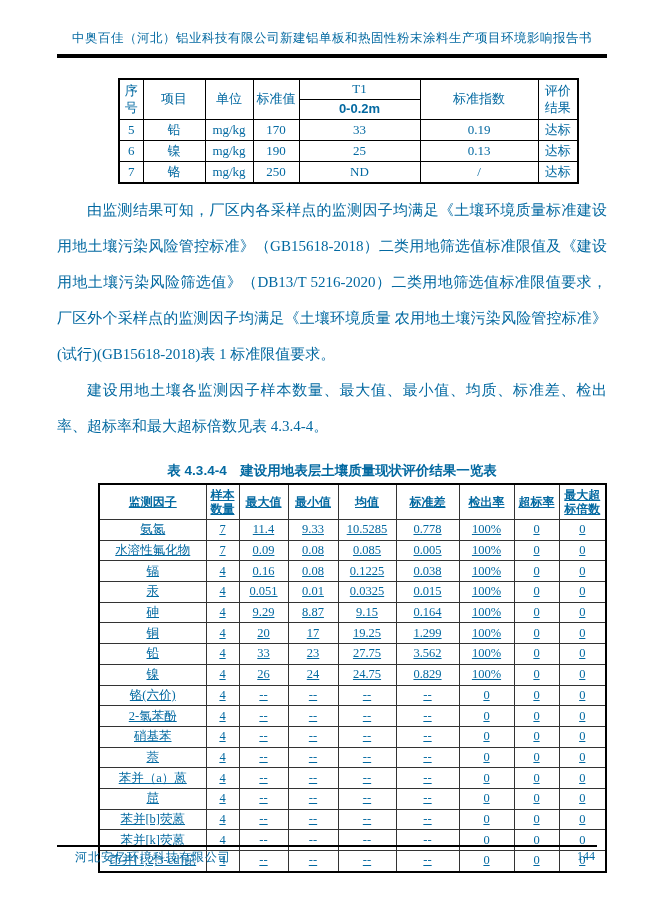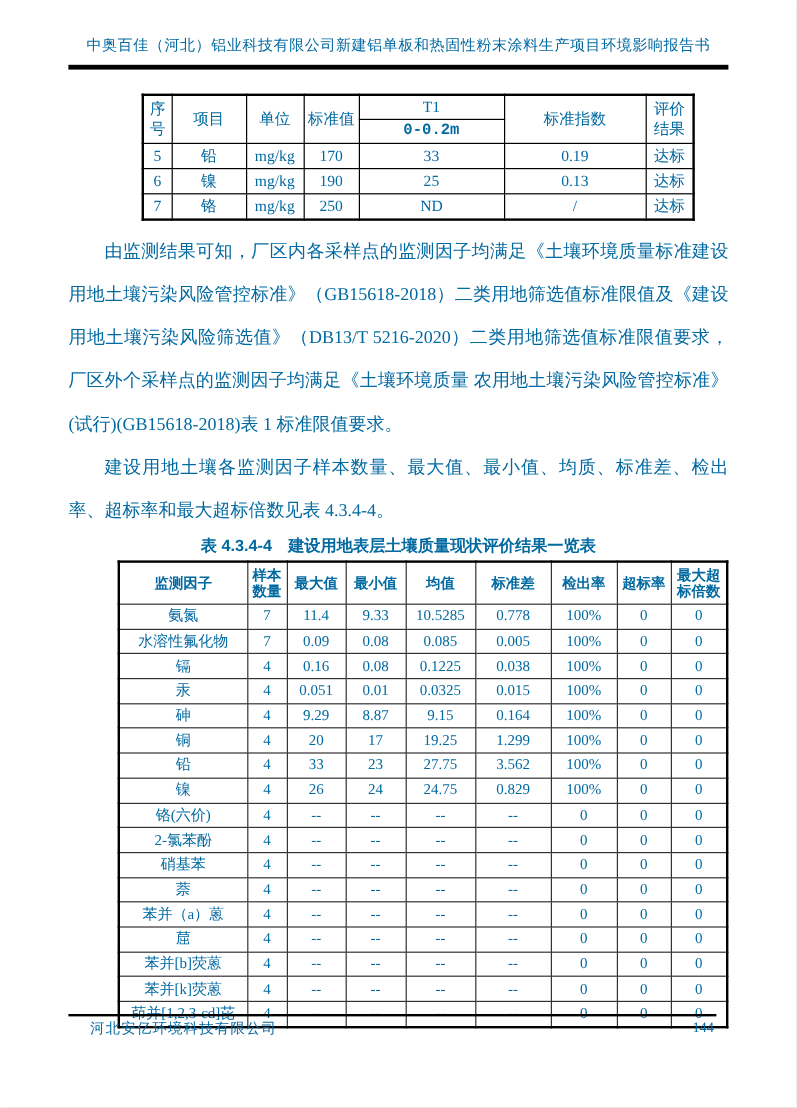--- a/index.html
+++ b/index.html
@@ -10,28 +10,28 @@
   }
   .content{margin:0 57px;}
   .doc-header{margin-top:30px;text-align:center;font-size:12.5px;letter-spacing:.5px;white-space:nowrap;}
   .header-rule{margin-top:7px;height:4px;background:#000;}
   
   table{border-collapse:collapse;table-layout:fixed;}
   .t1{width:459px;margin-left:61px;margin-top:20px;font-size:13px;border:2px solid #000;}
   .t1 th,.t1 td{border:1px solid #000;text-align:center;vertical-align:middle;padding:0 2px;font-weight:normal;line-height:1.25;}
   .t1 thead th{height:19px;}
   .t1 tbody td{height:20px;}
-  .t1 .depth{font-weight:bold;font-family:Liberation Mono, monospace;}
+  .t1 .depth{font-weight:bold;font-family:Liberation Sans, sans-serif;}
   
   .para{font-size:15px;line-height:36px;text-align:justify;text-indent:2em;margin:0;}
   .para.first{margin-top:8px;}
   
-  .caption{margin-top:2px;text-align:center;font-size:13.5px;font-weight:bold;
+  .caption{margin-top:18px;text-align:center;font-size:13.5px;font-weight:bold;
     font-family:"Liberation Sans","DejaVu Sans",sans-serif;}
-  .t2{width:507px;margin-left:41px;margin-top:3px;font-size:12.5px;border:2px solid #000;}
+  .t2{width:507px;margin-left:41px;margin-top:3px;font-size:12.5px;border:2px solid #000;text-decoration:underline;}
   .t2 th,.t2 td{border:1px solid #333;text-align:center;vertical-align:middle;padding:0 1px;line-height:1.2;}
   .t2 thead th{height:34px;font-family:"Liberation Sans","DejaVu Sans",sans-serif;font-weight:bold;font-size:12px;}
   .t2 tbody td{height:19.7px;}
   
   .footer{position:absolute;left:57px;top:845px;width:540px;}
   .footer-rule{border-top:2px solid #000;height:0;}
   .footer-row{display:flex;justify-content:space-between;align-items:flex-start;margin-top:2px;}
   .footer-company{font-size:12px;padding-left:18px;letter-spacing:1px;}
   .page-number{font-size:12px;padding-right:2px;}
 </style>

